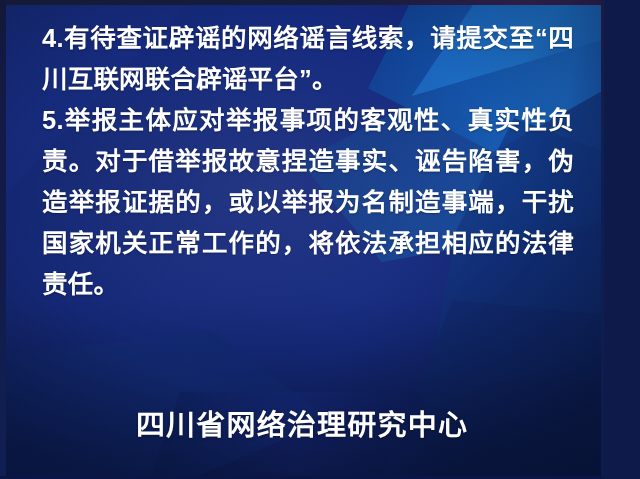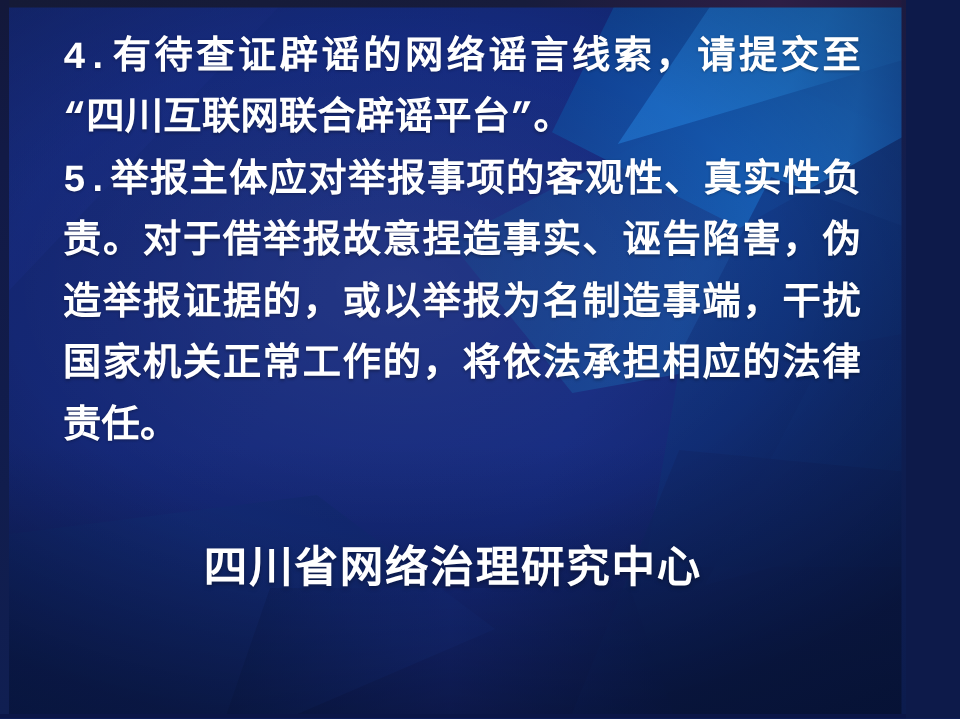--- a/index.html
+++ b/index.html
@@ -7,21 +7,21 @@
     margin: 0;
     padding: 0;
     background: #0d1a4a;
   }
   #slide {
     position: relative;
     width: 604px;
     height: 479px;
     overflow: hidden;
     background: #16297a;
-    font-family: Liberation Mono, monospace;
+    font-family: Liberation Sans, sans-serif;
     -webkit-font-smoothing: antialiased;
   }
 
   
   .bg-layer {
     position: absolute;
     inset: 0;
     pointer-events: none;
   }
   .bg-base {
@@ -142,20 +142,21 @@
     text-align: center;
   }
   .footer-title {
     display: inline-block;
     color: #ffffff;
     font-size: 29px;
     line-height: 44px;
     font-weight: 700;
     letter-spacing: 1.2px;
     text-shadow: 0 1px 3px rgba(0,0,0,0.35);
+    margin-top: 44px;
   }
 </style>
 </head>
 <body>
 
 <div id="slide">
 
   <div class="bg-layer bg-base"></div>
   <div class="bg-layer bg-vert"></div>
   <div class="facet facet-g"></div>

